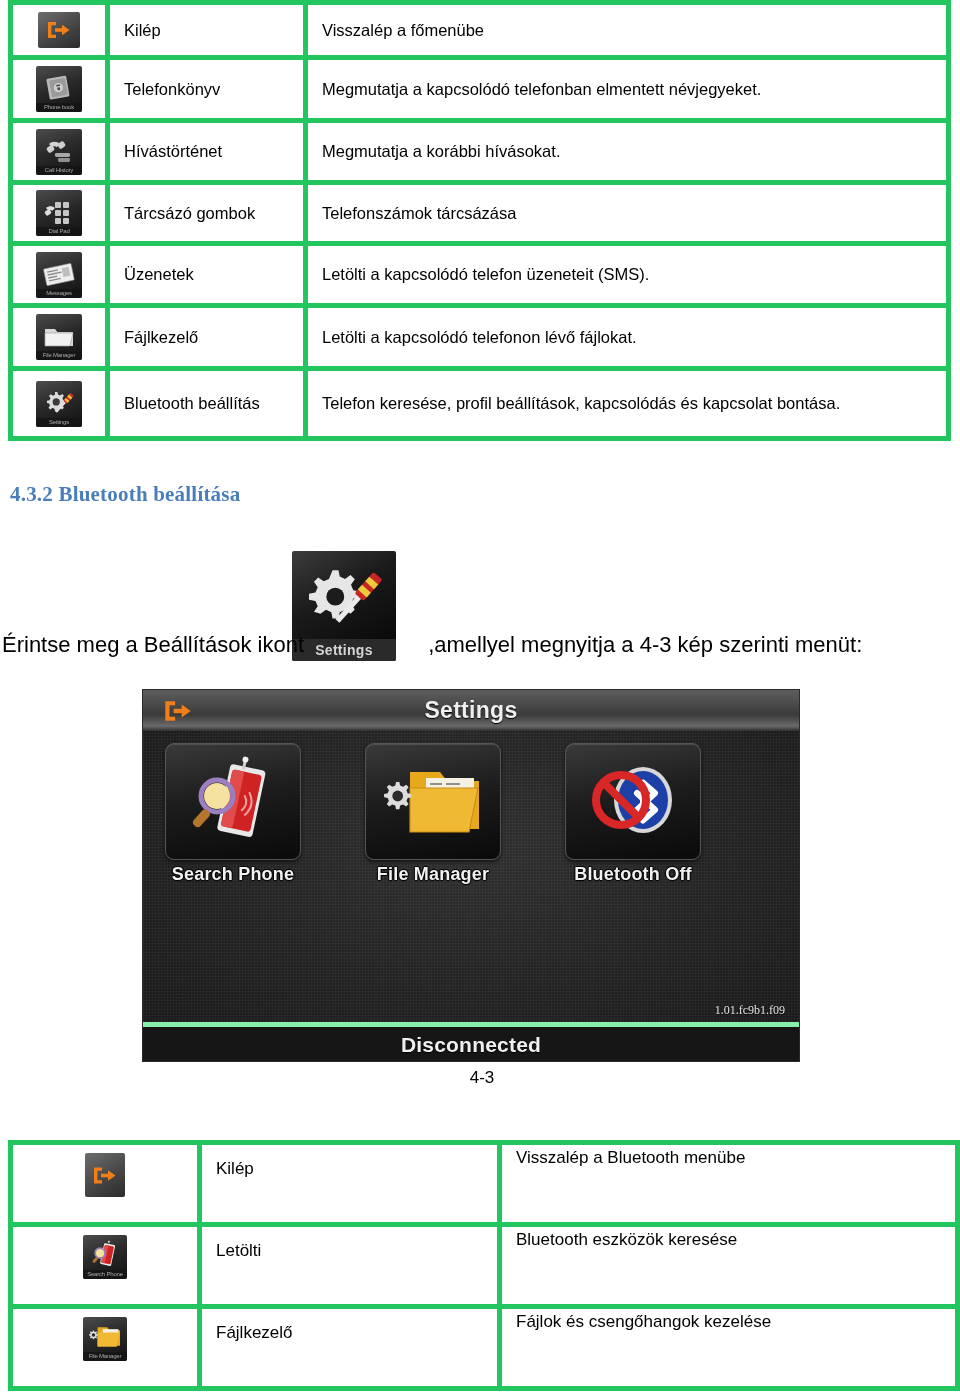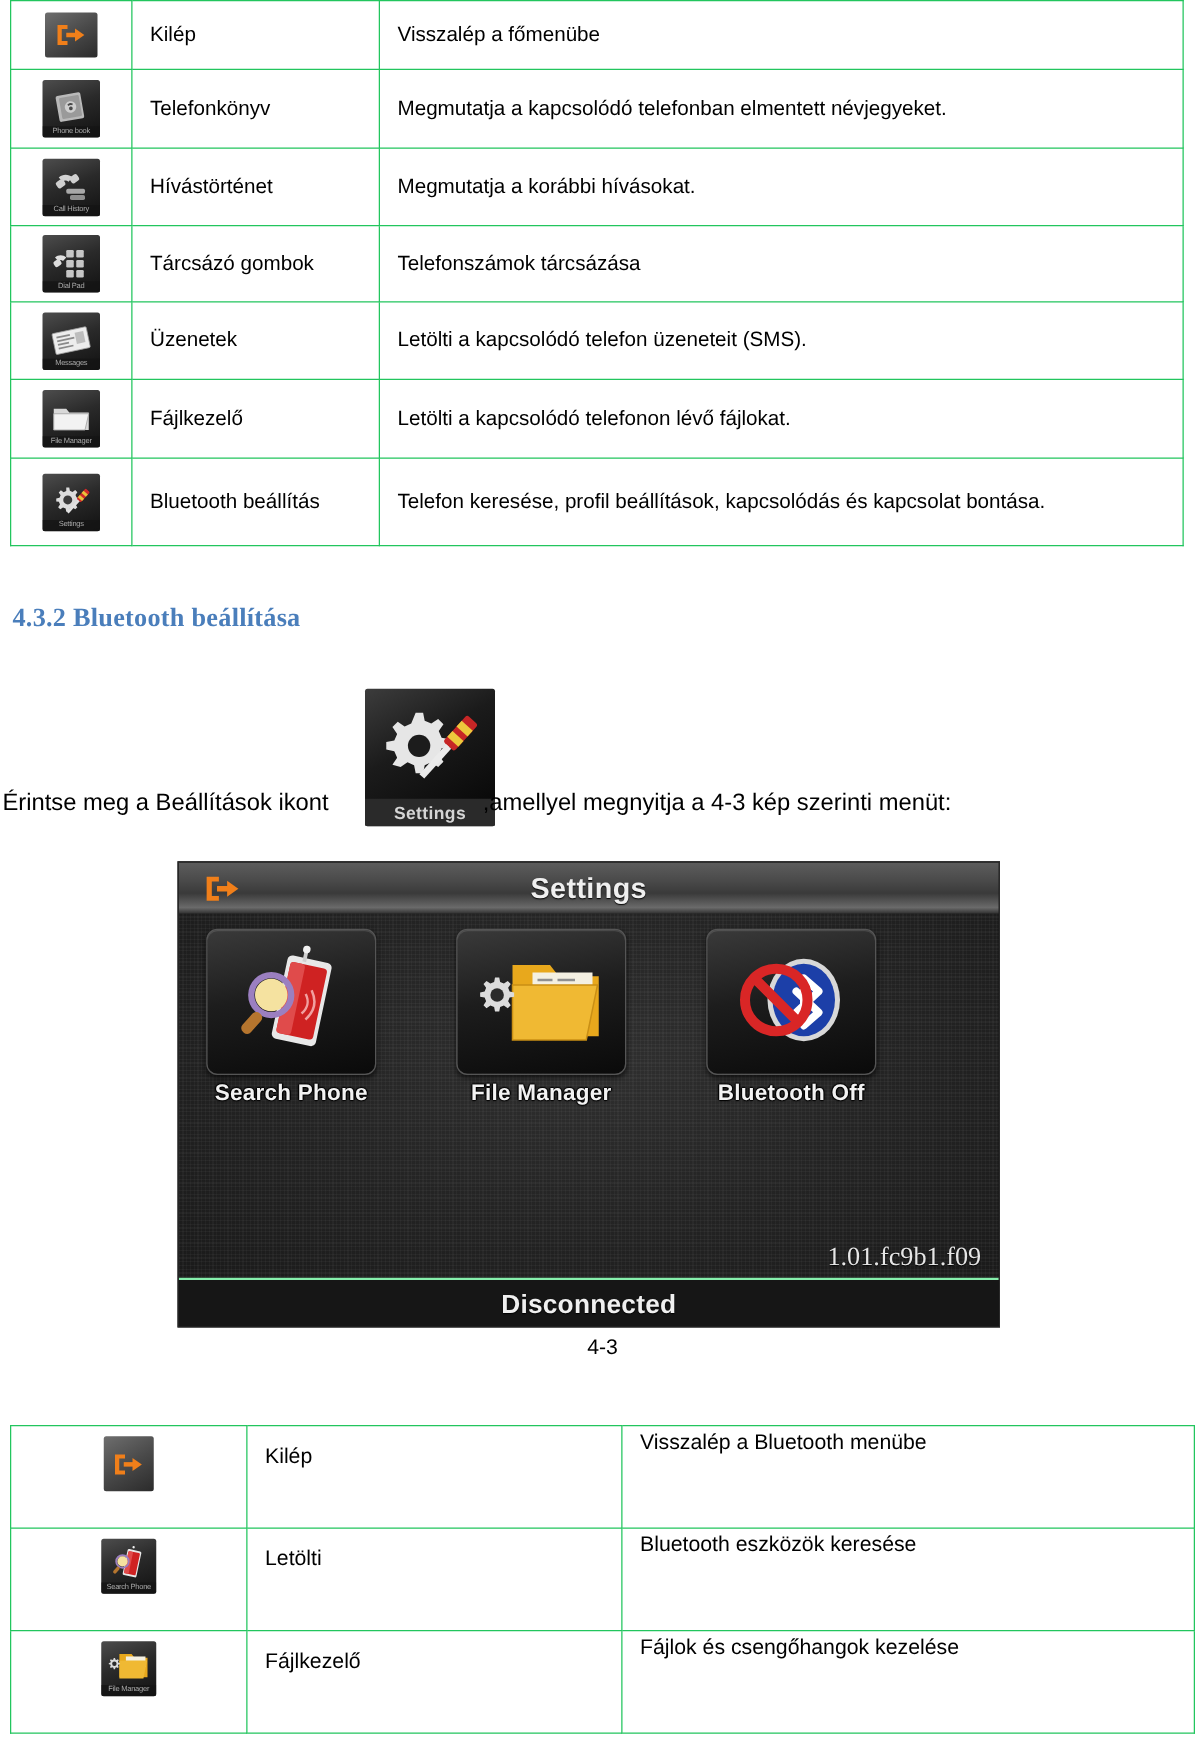--- a/index.html
+++ b/index.html
@@ -13,21 +13,21 @@
   }
   .page { position: relative; width: 960px; height: 1398px; background:#fff; }
 
   
   .doc-table {
     position: absolute;
     border-collapse: collapse;
     table-layout: fixed;
   }
   .doc-table td {
-    border: 1px solid #22c55e;
+    border: 5px solid #22c55e;
     vertical-align: middle;
     padding: 0;
   }
   .doc-table td.c-icon { text-align: center; }
   .doc-table td.c-label { padding-left: 14px; font-size: 16.5px; }
   .doc-table td.c-desc  { padding-left: 14px; padding-right: 10px; font-size: 16.5px; line-height: 1.5; }
   .desc-justify { text-align: justify; text-align-last: left; }
 
   
   #table-top { left: 8px; top: 0px; width: 938px; }
@@ -77,21 +77,21 @@
     position: absolute; left: 10px; top: 482px;
     font-size: 21px; font-weight: bold;
     font-family: "Liberation Serif", serif;
     color: #4a7ebb;
     letter-spacing: .2px;
   }
 
   
   #instruction-line {
     position: absolute; left: 2px; top: 632px;
-    font-size: 19px;
+    font-size: 22px;
     white-space: nowrap;
   }
   #instruction-line .seg { vertical-align: baseline; }
 
   
   #settings-inline-icon {
     position: absolute;
     left: 292px; top: 551px;
     width: 104px; height: 110px;
     background: linear-gradient(150deg,#3c3c3c 0%, #1b1b1b 40%, #050505 100%);
@@ -158,28 +158,28 @@
     text-shadow: -1px 0 1px #000, 1px 0 1px #000, 0 1px 1px #000, 0 -1px 1px #000;
     letter-spacing: .2px;
   }
   #tile-search  { left: 22px;  top: 12px; }
   #tile-files   { left: 222px; top: 12px; }
   #tile-btoff   { left: 422px; top: 12px; }
   #tile-connect { left: 22px;  top: 179px; }
 
   #device-version {
     position: absolute; right: 14px; bottom: 4px;
-    font-size: 21px; color: #e6e6e6;
+    font-size: 12px; color: #e6e6e6;
     font-family: "Liberation Serif", serif;
     text-shadow: 0 1px 1px #000;
   }
   #device-status-bar {
     height: 41px;
     background: #161616;
-    border-top: 2px solid #86efac;
+    border-top: 5px solid #86efac;
     display: flex; align-items: center; justify-content: center;
   }
   #device-status-text {
     font-size: 21px; font-weight: bold; color: #f0f0f0;
     text-shadow: 0 1px 1px #000;
     letter-spacing: .2px;
   }
 
   
   #figure-caption {

